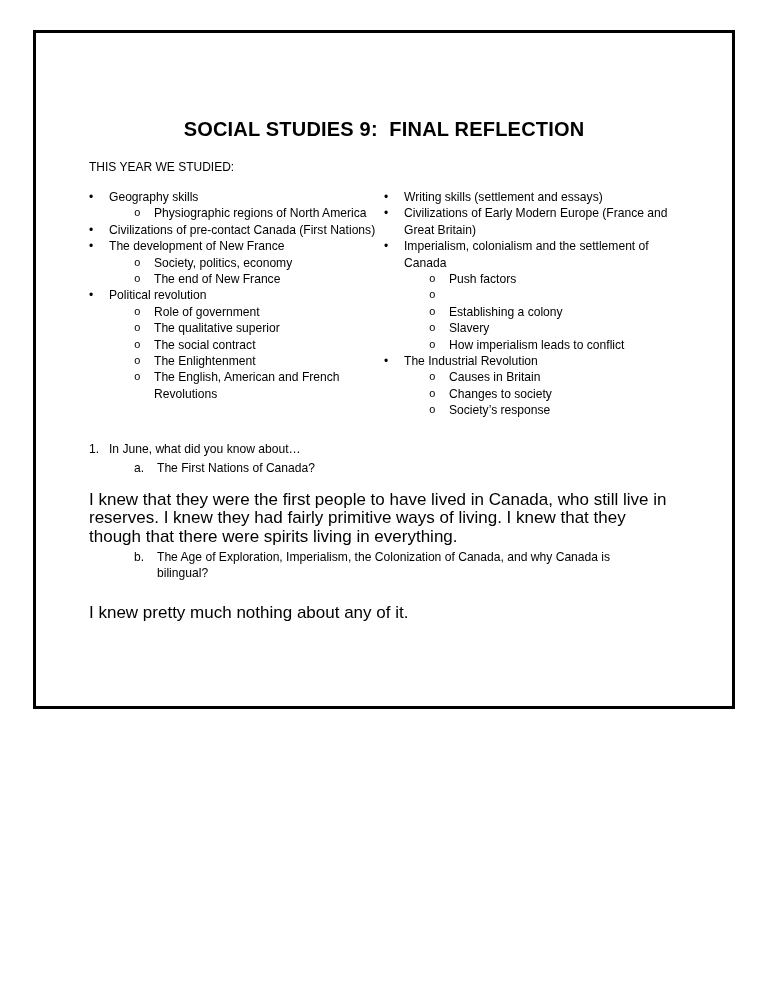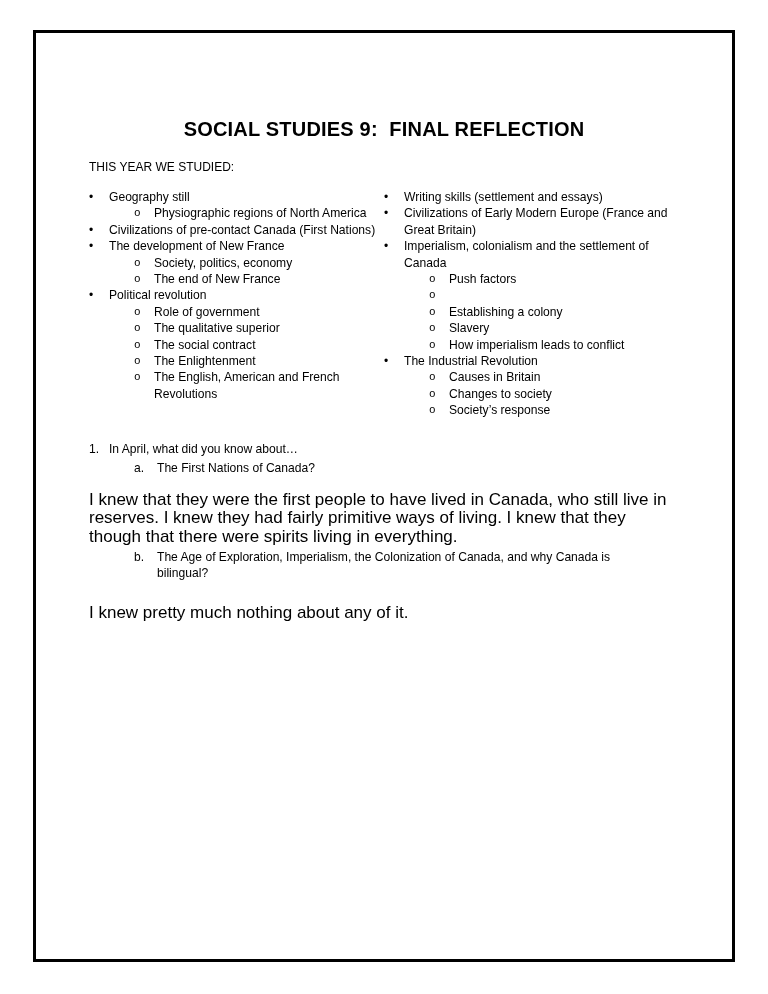--- a/index.html
+++ b/index.html
@@ -8,21 +8,21 @@
     background: #ffffff;
     font-family: "Liberation Sans", sans-serif;
     color: #000000;
     position: relative;
   }
   .sheet {
     position: absolute;
     left: 33px;
     top: 30px;
     width: 702px;
-    height: 932px;
+    height: 679px;
     border: 3px solid #000000;
     padding: 0 53px;
     background: #ffffff;
     overflow: hidden;
   }
   .doc-title {
     margin-top: 85px;
     text-align: center;
     font-size: 20px;
     font-weight: bold;
@@ -82,21 +82,21 @@
 <div class="sheet">
 
   <h1 class="doc-title">SOCIAL STUDIES 9:  FINAL REFLECTION</h1>
 
   <p class="section-heading">THIS YEAR WE STUDIED:</p>
 
   <div class="columns">
     <ul class="col">
         <li class="lvl1">
           <span class="bullet">•</span>
-          <span class="item-text">Geography still</span>
+          <span class="item-text">Geography skills</span>
         </li>
         <li class="lvl2">
           <span class="bullet">o</span>
           <span class="item-text">Physiographic regions of North America</span>
         </li>
         <li class="lvl1">
           <span class="bullet">•</span>
           <span class="item-text">Civilizations of pre-contact Canada (First Nations)</span>
         </li>
         <li class="lvl1">
@@ -183,21 +183,21 @@
         <li class="lvl2">
           <span class="bullet">o</span>
           <span class="item-text">Society’s response</span>
         </li>
       </ul>
   </div>
 
 
   <div class="q-line num">
     <span class="q-num">1.</span>
-    <span class="q-text">In April, what did you know about…</span>
+    <span class="q-text">In June, what did you know about…</span>
   </div>
 
   <div class="q-line sub">
     <span class="q-num">a.</span>
     <span class="q-text">The First Nations of Canada?</span>
   </div>
 
   <p class="answer-para">I knew that they were the first people to have lived in Canada, who still live in reserves. I knew they had fairly primitive ways of living. I knew that they though that there were spirits living in everything.</p>
 
   <div class="q-line sub b-item">

